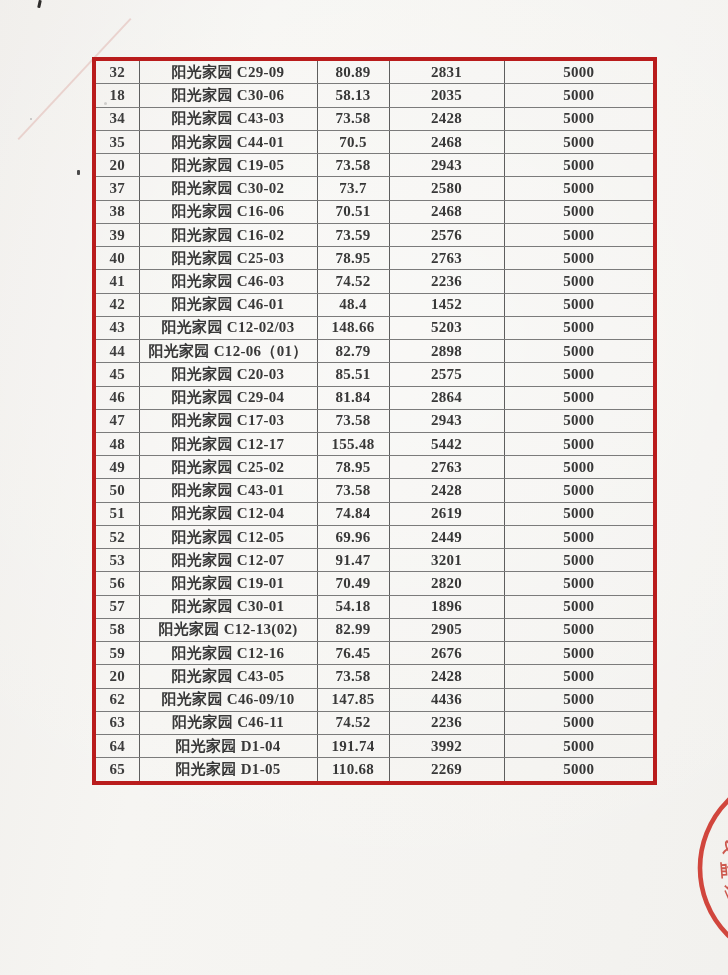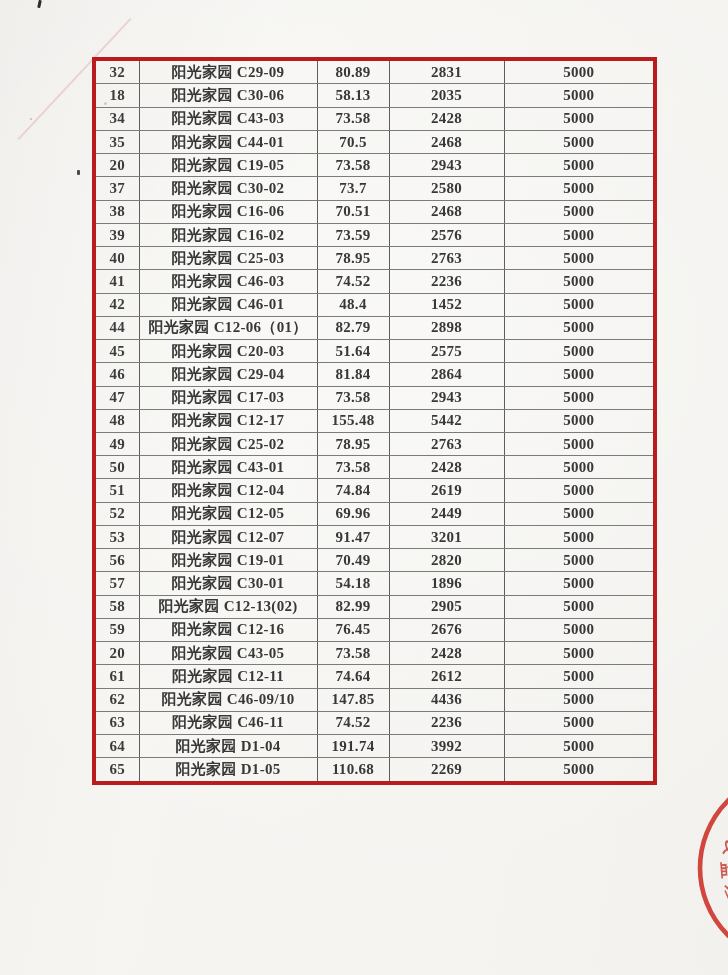--- a/index.html
+++ b/index.html
@@ -194,30 +194,37 @@
           <td class="col-fee">5000</td>
         </tr>
         <tr>
           <td class="col-no">42</td>
           <td class="col-name">阳光家园 C46-01</td>
           <td class="col-area">48.4</td>
           <td class="col-amount">1452</td>
           <td class="col-fee">5000</td>
         </tr>
         <tr>
+          <td class="col-no">43</td>
+          <td class="col-name">阳光家园 C12-02/03</td>
+          <td class="col-area">148.66</td>
+          <td class="col-amount">5203</td>
+          <td class="col-fee">5000</td>
+        </tr>
+        <tr>
           <td class="col-no">44</td>
           <td class="col-name">阳光家园 C12-06（01）</td>
           <td class="col-area">82.79</td>
           <td class="col-amount">2898</td>
           <td class="col-fee">5000</td>
         </tr>
         <tr>
           <td class="col-no">45</td>
           <td class="col-name">阳光家园 C20-03</td>
-          <td class="col-area">51.64</td>
+          <td class="col-area">85.51</td>
           <td class="col-amount">2575</td>
           <td class="col-fee">5000</td>
         </tr>
         <tr>
           <td class="col-no">46</td>
           <td class="col-name">阳光家园 C29-04</td>
           <td class="col-area">81.84</td>
           <td class="col-amount">2864</td>
           <td class="col-fee">5000</td>
         </tr>
@@ -296,27 +303,20 @@
           <td class="col-name">阳光家园 C12-16</td>
           <td class="col-area">76.45</td>
           <td class="col-amount">2676</td>
           <td class="col-fee">5000</td>
         </tr>
         <tr>
           <td class="col-no">20</td>
           <td class="col-name">阳光家园 C43-05</td>
           <td class="col-area">73.58</td>
           <td class="col-amount">2428</td>
-          <td class="col-fee">5000</td>
-        </tr>
-        <tr>
-          <td class="col-no">61</td>
-          <td class="col-name">阳光家园 C12-11</td>
-          <td class="col-area">74.64</td>
-          <td class="col-amount">2612</td>
           <td class="col-fee">5000</td>
         </tr>
         <tr>
           <td class="col-no">62</td>
           <td class="col-name">阳光家园 C46-09/10</td>
           <td class="col-area">147.85</td>
           <td class="col-amount">4436</td>
           <td class="col-fee">5000</td>
         </tr>
         <tr>

